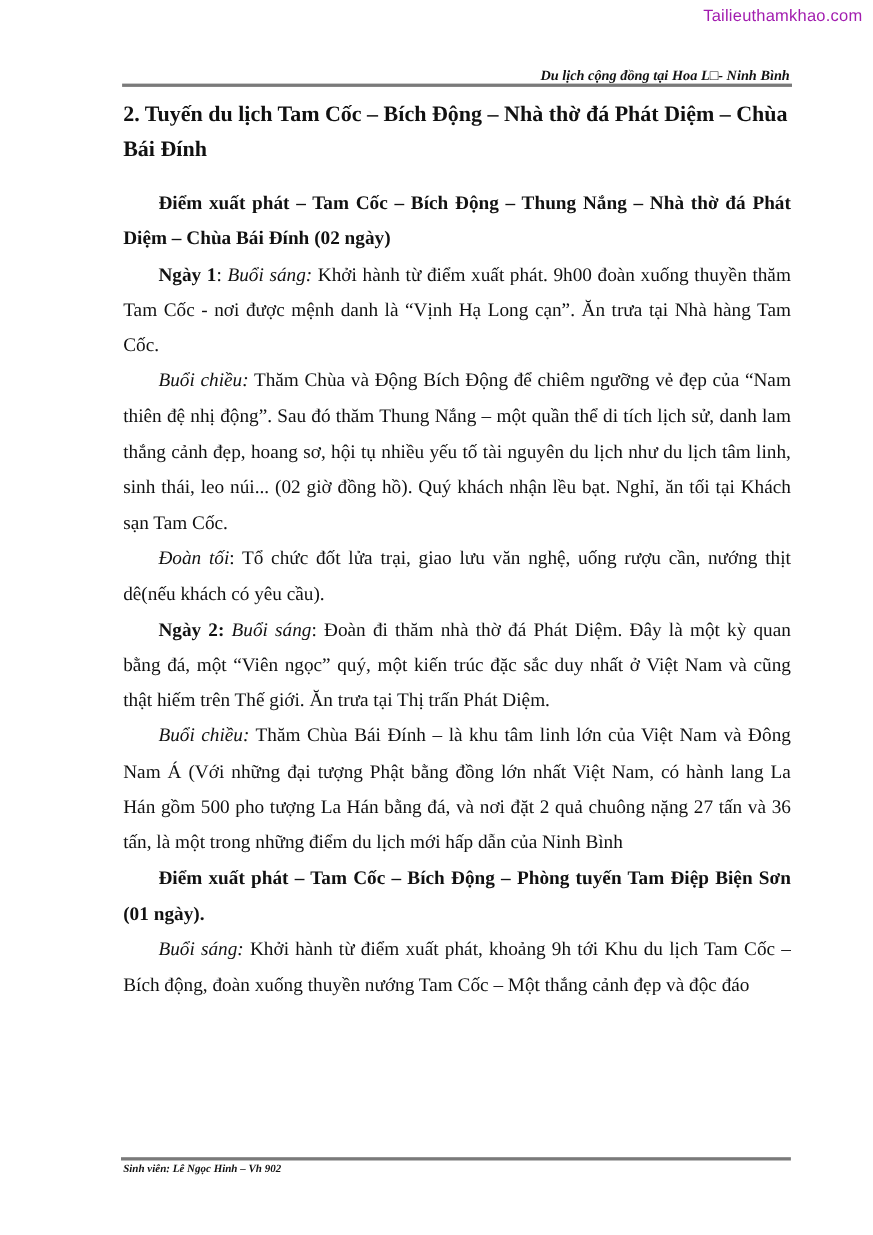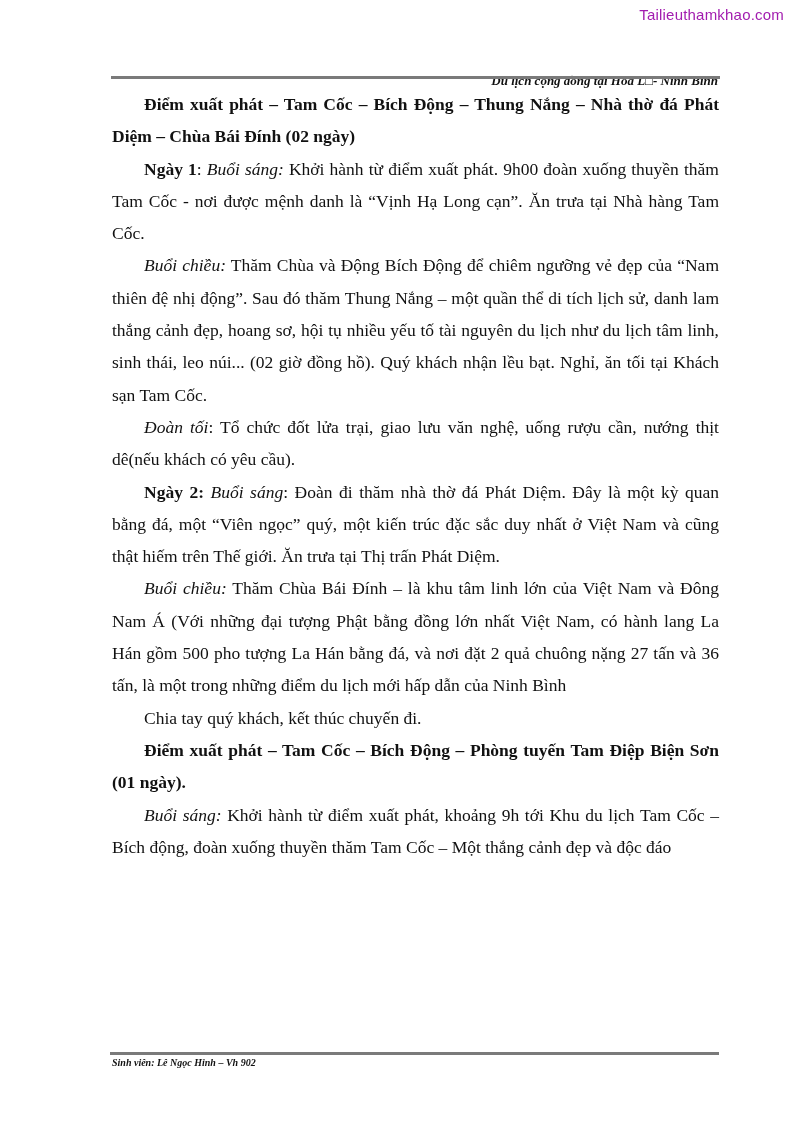--- a/index.html
+++ b/index.html
@@ -1,20 +1,20 @@
 <!DOCTYPE html>
 <html><head>
 <meta charset="utf-8">
 <style>
   html, body { margin: 0; padding: 0; background: #ffffff; }
   body { width: 794px; height: 1123px; position: relative; overflow: hidden;
          font-family: "Liberation Serif", "DejaVu Serif", serif; color: #111; }
   .watermark { position: absolute; top: 6px; right: 10px; font-family: "Liberation Sans", sans-serif;
                font-size: 15px; color: #a21caf; letter-spacing: 0.2px; }
-  .running-header { position: absolute; top: 73px; right: 76px; font-size: 13px; font-style: italic;
+  .running-header { position: absolute; top: 61px; right: 76px; font-size: 13px; font-style: italic;
                     font-weight: bold; color: #111; }
   .header-rule { position: absolute; top: 76px; left: 111px; width: 609px; height: 3px; background: #7a7a7a; }
   .content { position: absolute; top: 88px; left: 112px; width: 607px; font-size: 17.5px; line-height: 32.3px;
              text-align: justify; }
   .content p { margin: 0; }
   .h2 { font-size: 20px; font-weight: bold; line-height: 32px; text-align: left; margin-bottom: 16px !important; }
   .indent { text-indent: 32px; }
   .b { font-weight: bold; }
   .i { font-style: italic; }
   .h3 { font-size: 19.5px; line-height: 36px; }
@@ -22,35 +22,35 @@
   .footer { position: absolute; top: 1057px; left: 112px; font-size: 10px; font-style: italic; font-weight: bold; }
 </style>
 </head>
 <body>
 
 <div class="watermark">Tailieuthamkhao.com</div>
 <div class="running-header">Du lịch cộng đồng tại Hoa L□- Ninh Bình</div>
 <div class="header-rule"></div>
 
 <div class="content">
+  <p class="h2">2. Tuyến du lịch Tam Cốc – Bích Động – Nhà thờ đá Phát Diệm – Chùa Bái Đính</p>
 
   <p class="indent b">Điểm xuất phát – Tam Cốc – Bích Động – Thung Nắng – Nhà thờ đá Phát Diệm – Chùa Bái Đính (02 ngày)</p>
 
   <p class="indent"><span class="b">Ngày 1</span>: <span class="i">Buổi sáng:</span><span> Khởi hành từ điểm xuất phát. 9h00 đoàn xuống thuyền thăm Tam Cốc  - nơi được mệnh danh là “Vịnh Hạ Long cạn”. Ăn trưa tại Nhà hàng Tam Cốc.</span></p>
 
   <p class="indent"><span class="i">Buổi chiều:</span><span> Thăm Chùa và Động Bích Động để chiêm ngưỡng vẻ đẹp của “Nam thiên đệ nhị động”. Sau đó thăm Thung Nắng – một quần thể di tích lịch sử, danh lam thắng cảnh đẹp, hoang sơ, hội tụ nhiều yếu tố tài nguyên du lịch như du lịch tâm linh, sinh thái, leo núi... (02 giờ đồng hồ). Quý khách nhận lều bạt. Nghỉ, ăn tối tại Khách sạn Tam Cốc.</span></p>
 
   <p class="indent"><span class="i">Đoàn tối</span><span>: Tổ chức đốt lửa trại, giao lưu văn nghệ, uống rượu cần, nướng thịt dê(nếu khách có yêu cầu).</span></p>
 
   <p class="indent"><span class="b">Ngày 2:</span> <span class="i">Buổi sáng</span><span>: Đoàn đi thăm nhà thờ đá Phát Diệm. Đây là một kỳ quan bằng đá, một “Viên ngọc” quý, một kiến trúc đặc sắc duy nhất ở Việt Nam và cũng thật hiếm trên Thế giới. Ăn trưa tại Thị trấn Phát Diệm.</span></p>
 
   <p class="indent"><span class="i">Buổi chiều:</span><span> Thăm Chùa Bái Đính – là khu tâm linh lớn của Việt Nam và Đông Nam Á (Với những đại tượng Phật bằng đồng lớn nhất Việt Nam, có hành lang La Hán gồm 500 pho tượng La Hán bằng đá, và nơi đặt 2 quả chuông nặng 27 tấn và 36 tấn, là một trong những điểm du lịch mới hấp dẫn của Ninh Bình</span></p>
 
-  <p class="indent">Chia tay quý khách, kết thúc chuyến đi.</p>
 
 
   <p class="indent b">Điểm xuất phát – Tam Cốc – Bích Động – Phòng tuyến Tam Điệp Biện Sơn (01 ngày).</p>
 
-  <p class="indent"><span class="i">Buổi sáng:</span><span> Khởi hành từ điểm xuất phát, khoảng 9h tới Khu du lịch Tam Cốc – Bích động, đoàn xuống thuyền thăm Tam Cốc – Một thắng cảnh đẹp và độc đáo</span></p>
+  <p class="indent"><span class="i">Buổi sáng:</span><span> Khởi hành từ điểm xuất phát, khoảng 9h tới Khu du lịch Tam Cốc – Bích động, đoàn xuống thuyền nướng Tam Cốc – Một thắng cảnh đẹp và độc đáo</span></p>
 </div>
 
 <div class="footer-rule"></div>
 <div class="footer">Sinh viên: Lê Ngọc Hinh – Vh 902</div>
 
 </body></html>

